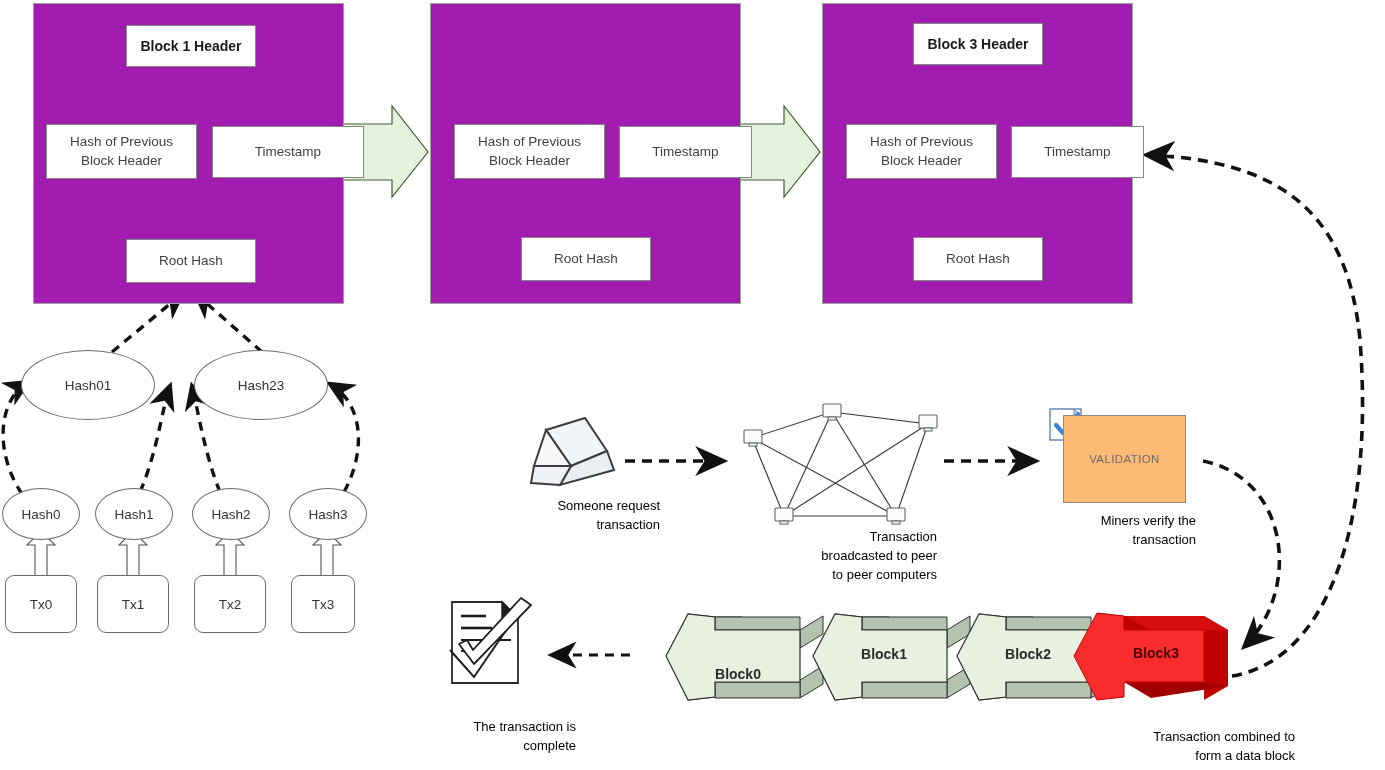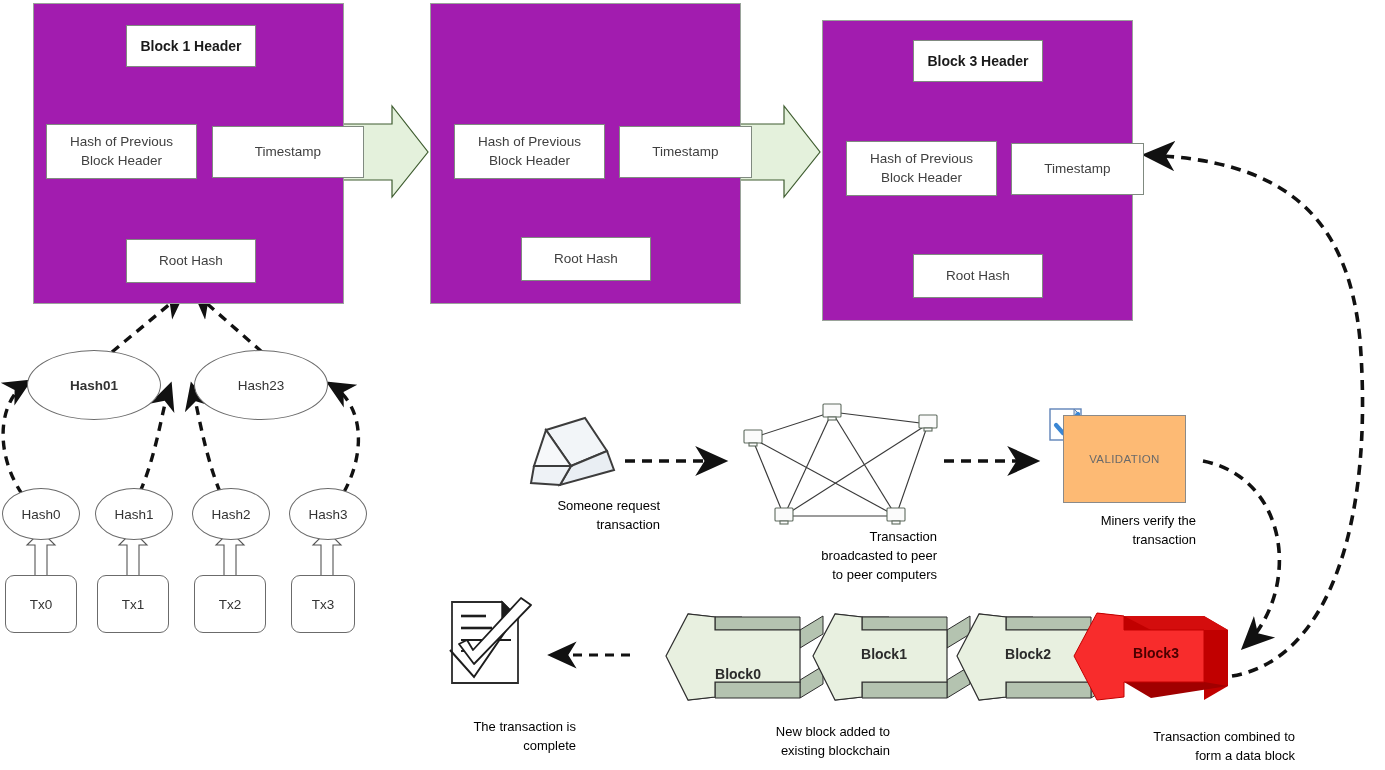--- a/index.html
+++ b/index.html
@@ -221,29 +221,29 @@
     <div class="inner-box" style="left:92px;top:235px;width:130px;height:44px;">Root Hash</div>
   </div>
 
   <div class="block-container" style="left:430px;top:3px;width:311px;height:301px;">
     <div class="inner-box" style="left:23px;top:120px;width:151px;height:55px;white-space:pre-line;">Hash of Previous
 Block Header</div>
     <div class="inner-box" style="left:188px;top:122px;width:133px;height:52px;">Timestamp</div>
     <div class="inner-box" style="left:90px;top:233px;width:130px;height:44px;">Root Hash</div>
   </div>
 
-  <div class="block-container" style="left:822px;top:20px;width:311px;height:301px;">
+  <div class="block-container" style="left:822px;top:3px;width:311px;height:301px;">
     <div class="inner-box title" style="left:90px;top:19px;width:130px;height:42px;">Block 3 Header</div>
     <div class="inner-box" style="left:23px;top:120px;width:151px;height:55px;white-space:pre-line;">Hash of Previous
 Block  Header</div>
     <div class="inner-box" style="left:188px;top:122px;width:133px;height:52px;">Timestamp</div>
     <div class="inner-box" style="left:90px;top:233px;width:130px;height:44px;">Root Hash</div>
   </div>
 
-  <div class="ellipse-node" style="left:27px;top:350px;width:134px;height:70px;font-weight:bold;">Hash01</div>
+  <div class="ellipse-node" style="left:21px;top:350px;width:134px;height:70px;">Hash01</div>
   <div class="ellipse-node" style="left:194px;top:350px;width:134px;height:70px;">Hash23</div>
 
   <div class="ellipse-node" style="left:2px;top:488px;width:78px;height:52px;">Hash0</div>
   <div class="ellipse-node" style="left:95px;top:488px;width:78px;height:52px;">Hash1</div>
   <div class="ellipse-node" style="left:192px;top:488px;width:78px;height:52px;">Hash2</div>
   <div class="ellipse-node" style="left:289px;top:488px;width:78px;height:52px;">Hash3</div>
 
   <div class="tx-node" style="left:5px;top:575px;width:72px;height:58px;">Tx0</div>
   <div class="tx-node" style="left:97px;top:575px;width:72px;height:58px;">Tx1</div>
   <div class="tx-node" style="left:194px;top:575px;width:72px;height:58px;">Tx2</div>
@@ -258,22 +258,20 @@
 
   <div class="validation-box" style="left:1063px;top:415px;width:123px;height:88px;">
     <span>VALIDATION</span>
   </div>
   <div class="caption" style="left:1058px;top:512px;width:138px;">Miners verify the
 transaction</div>
 
   <div class="caption" style="left:398px;top:718px;width:178px;">The transaction is
 complete</div>
 
-  <div class="caption" style="left:700px;top:723px;width:190px;">New block added to
-existing blockchain</div>
 
   <div class="caption" style="left:1075px;top:728px;width:220px;">Transaction combined to
 form a data block</div>
 
   <div class="chev-label" style="left:688px;top:646px;width:100px;margin-top:20px;">Block0</div>
   <div class="chev-label" style="left:834px;top:646px;width:100px;">Block1</div>
   <div class="chev-label" style="left:978px;top:646px;width:100px;">Block2</div>
   <div class="chev-label red" style="left:1106px;top:645px;width:100px;">Block3</div>
 
 </div>

